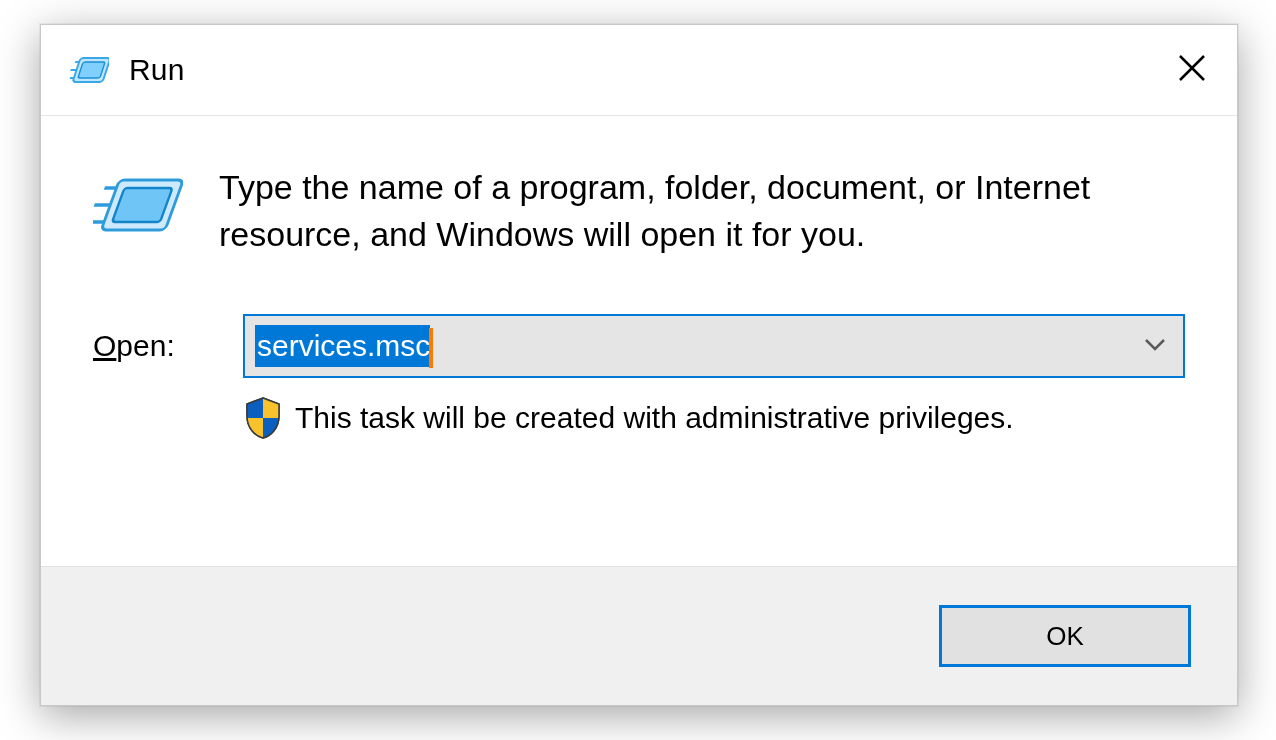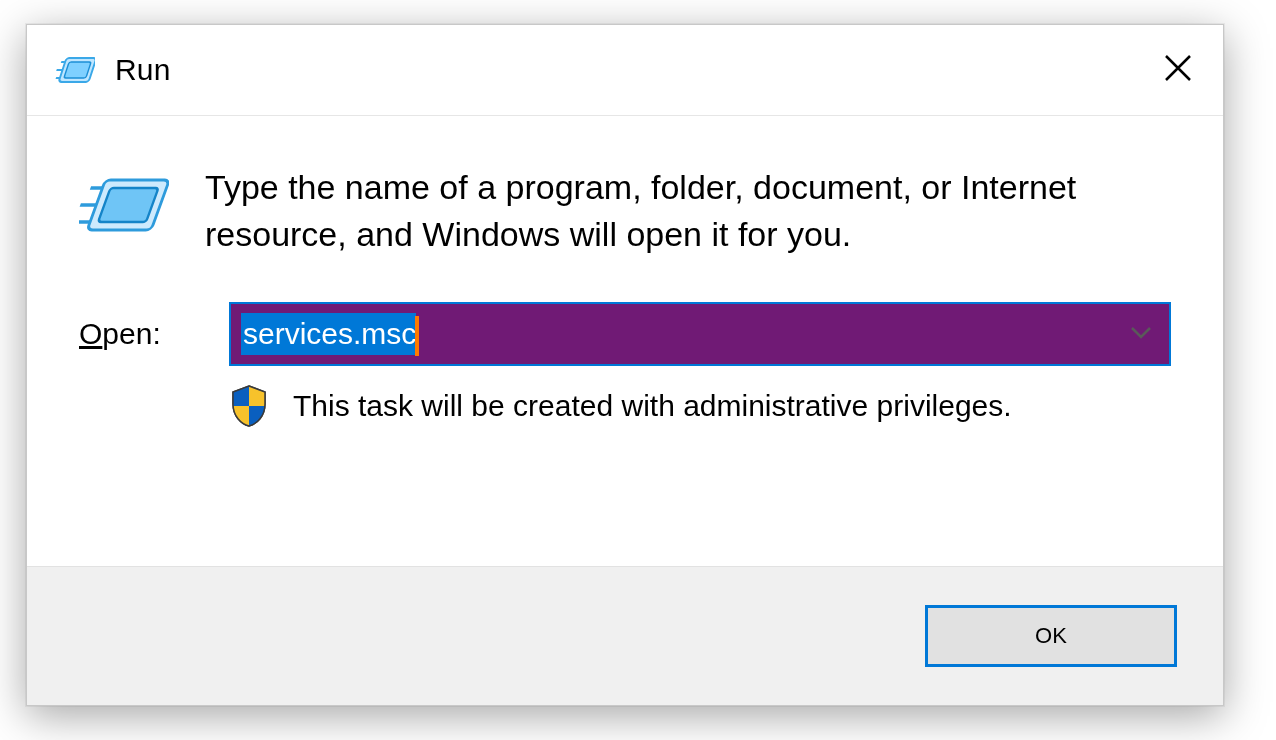--- a/index.html
+++ b/index.html
@@ -7,21 +7,21 @@
     padding: 0;
     width: 1276px;
     height: 740px;
     font-family: "Segoe UI", Tahoma, sans-serif;
     background: #ffffff;
     color: #000;
     overflow: hidden;
   }
   .dialog {
     position: absolute;
-    left: 26px;
+    left: 40px;
     top: 24px;
     width: 1196px;
     height: 680px;
     background: #ffffff;
     border: 1px solid #c8c8c8;
     box-shadow: 0 10px 40px rgba(0,0,0,0.35), 0 0 0 1px rgba(0,0,0,0.05);
     display: flex;
     flex-direction: column;
   }
   .titlebar {
@@ -73,33 +73,33 @@
     margin-top: 6px;
   }
   .desc-text {
     font-size: 34px;
     line-height: 1.38;
     max-width: 960px;
   }
   .open-row {
     display: flex;
     align-items: center;
-    margin-top: 44px;
+    margin-top: 56px;
   }
   .open-label {
     font-size: 30px;
     width: 150px;
     flex: 0 0 auto;
   }
   .open-label .ul { text-decoration: underline; }
   .combo {
     flex: 1 1 auto;
     height: 60px;
     border: 2px solid #0078d7;
-    background: #701a75;
+    background: #e5e5e5;
     display: flex;
     align-items: center;
     position: relative;
   }
   .combo-input-wrap {
     flex: 1 1 auto;
     height: 100%;
     display: flex;
     align-items: center;
     padding-left: 10px;
@@ -127,40 +127,40 @@
     align-items: center;
     justify-content: center;
     color: #5a5a5a;
   }
   .combo-chevron svg { width: 26px; height: 26px; }
   .admin-row {
     display: flex;
     align-items: center;
     margin-top: 18px;
     margin-left: 150px;
-    gap: 24px;
+    gap: 12px;
   }
   .shield { width: 40px; height: 44px; flex: 0 0 auto; }
   .admin-text { font-size: 30px; }
   .footer {
     height: 138px;
     background: #f0f0f0;
     border-top: 1px solid #e2e2e2;
     display: flex;
     align-items: center;
     justify-content: flex-end;
     gap: 24px;
     padding-right: 46px;
   }
   .btn {
     min-width: 252px;
     height: 62px;
     background: #e1e1e1;
     border: 2px solid #adadad;
-    font-size: 22px;
+    font-size: 26px;
     font-family: inherit;
     display: flex;
     align-items: center;
     justify-content: center;
     cursor: default;
   }
   .btn.default {
     border: 3px solid #0078d7;
   }
   .btn .ul { text-decoration: underline; }

